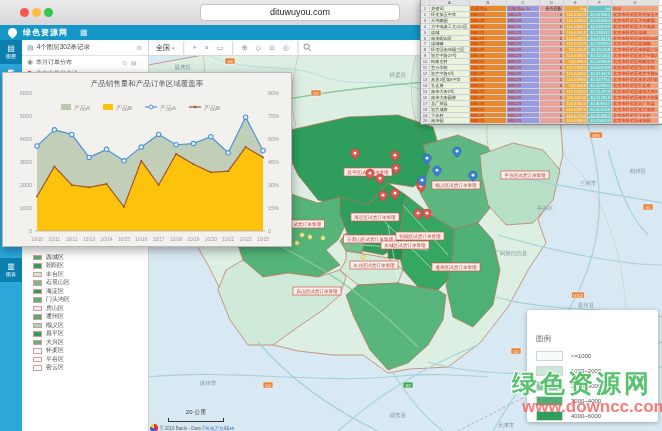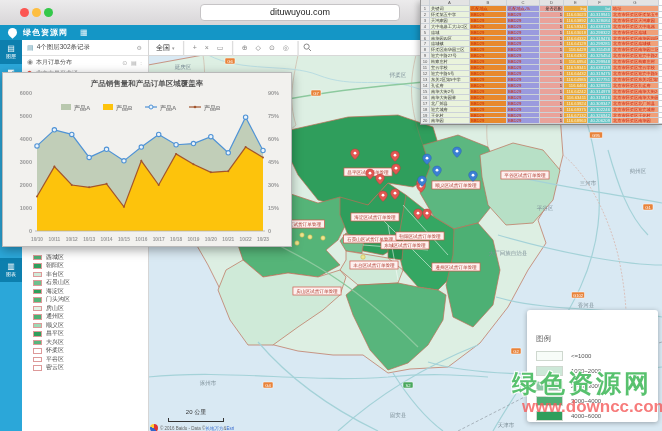--- a/index.html
+++ b/index.html
@@ -27,21 +27,21 @@
 #dlist{position:absolute;left:11px;top:213px;}
 .ditem{display:flex;align-items:center;height:8.5px;}
 .ditem .sw{width:9px;height:5.5px;border:0.5px solid #d99;margin-right:4px;box-sizing:border-box;}
 .ditem .nm{font-size:6px;color:#444;}
 #toolbar{left:148px;top:40px;width:514px;height:15px;background:#fff;border-bottom:1px solid #d8d8d8;display:flex;align-items:center;z-index:1;color:#777;}
 #toolbar .rg{font-size:7px;color:#333;margin-left:8px;}
 #toolbar .car{font-size:5px;color:#999;margin:0 4px 0 2px;}
 #toolbar .tic{font-size:7px;margin:0 4px;color:#888;}
 #toolbar .sep{color:#ddd;margin:0 3px;}
 #mapwrap{left:148px;top:55px;width:514px;height:376px;z-index:0;}
-#chartwin{left:2px;top:72px;width:288px;height:173px;background:#f2f1ee;border:1px solid #b9b9b9;box-shadow:0 3px 10px rgba(0,0,0,.35);z-index:4;font-weight:bold;}
+#chartwin{left:2px;top:72px;width:288px;height:173px;background:#f2f1ee;border:1px solid #b9b9b9;box-shadow:0 3px 10px rgba(0,0,0,.35);z-index:4;}
 #chartwin .ttl{text-align:center;font-size:7.5px;color:#555;margin-top:6px;}
 #sheet{left:420px;top:0;width:242px;height:125px;background:#fff;border-left:1px solid #999;border-bottom:1px solid #888;z-index:5;box-shadow:-2px 2px 6px rgba(0,0,0,.25);box-sizing:border-box;}
 .srow{display:flex;height:5.93px;box-sizing:border-box;border-bottom:0.5px solid #ccd2d8;}
 .sc{box-sizing:border-box;border-right:0.5px solid #ccd2d8;overflow:hidden;white-space:nowrap;padding:0 1px;font-size:4.2px;line-height:5.4px;height:100%;}
 .sc.hdr{background:#e3e3e3;color:#555;text-align:center;}
 .sc.rn{background:#ececec;color:#555;text-align:center;}
 .sc.cA{background:#eaf3dc;color:#333;}
 .sc.cB{background:#e8892c;color:#cc2200;}
 .sc.cC{background:#9a9ade;color:#cc2200;}
 .sc.cD{background:#e9a29a;color:#222;text-align:right;}

